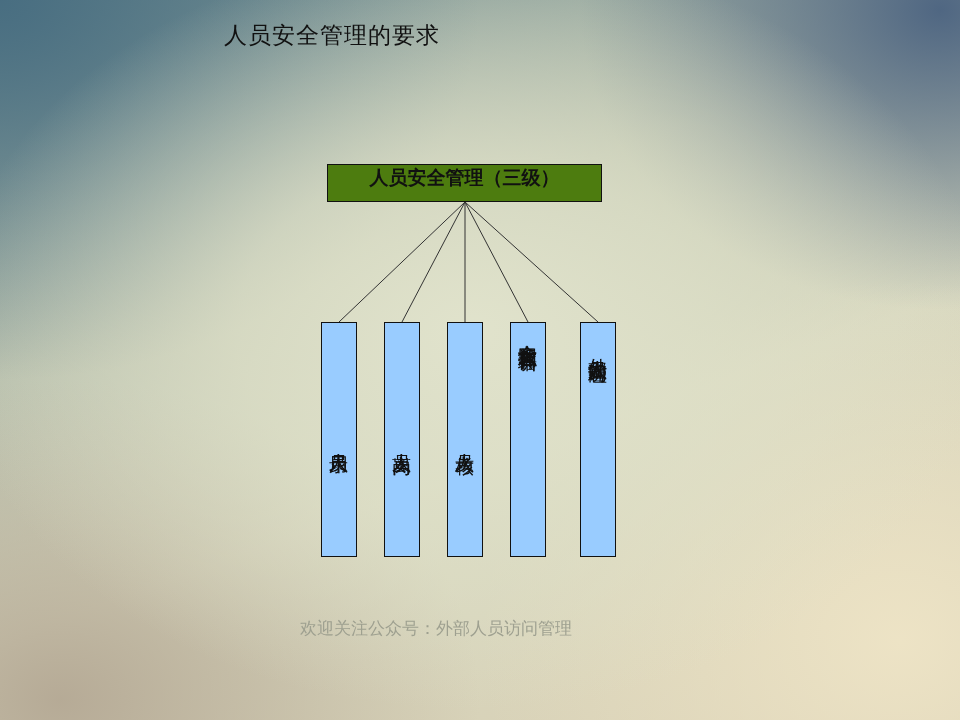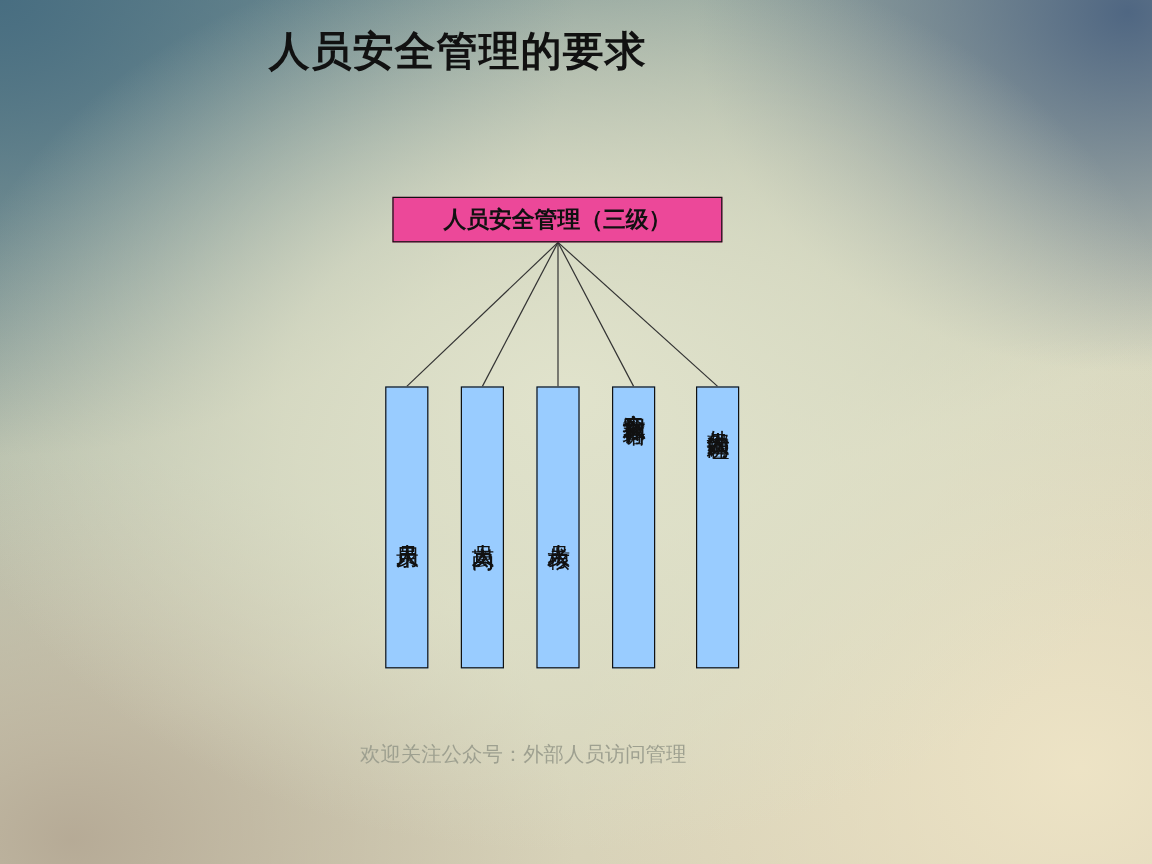--- a/index.html
+++ b/index.html
@@ -9,28 +9,28 @@
     background:
       radial-gradient(ellipse 520px 380px at 470px 330px, rgba(226,228,205,0.95) 0%, rgba(222,224,200,0.75) 45%, rgba(222,224,200,0) 100%),
       radial-gradient(ellipse 420px 360px at 900px 640px, rgba(238,228,198,0.95) 0%, rgba(238,228,198,0) 100%),
       radial-gradient(ellipse 420px 320px at 60px 700px, rgba(180,168,148,0.95) 0%, rgba(180,168,148,0) 100%),
       radial-gradient(ellipse 360px 300px at 940px 10px, rgba(74,98,128,0.95) 0%, rgba(74,98,128,0) 100%),
       radial-gradient(ellipse 480px 380px at 0px 0px, rgba(70,108,128,0.95) 0%, rgba(70,108,128,0) 100%),
       linear-gradient(160deg, #6f8c90 0%, #b7bfad 35%, #d8d8c0 60%, #d8cfb4 100%);
   }
   .slide-title {
     position: absolute; left: 224px; top: 20px;
-    font-size: 34px; font-weight: bold; color: #111; letter-spacing: 1px;
+    font-size: 23px; font-weight: normal; color: #111; letter-spacing: 1px;
     font-family: "DejaVu Sans", sans-serif;
   }
   .connectors { position: absolute; left: 0; top: 0; width: 960px; height: 720px; }
   .root-box {
     position: absolute; left: 327px; top: 164px; width: 273px; height: 36px;
-    background: #ec4899; border: 1px solid #111;
-    display: flex; align-items: center; justify-content: center;
+    background: #4d7c0f; border: 1px solid #111;
+    display: flex; justify-content: center;
     font-size: 19px; font-weight: bold; color: #111;
     font-family: "DejaVu Sans", sans-serif;
   }
   .child-box {
     position: absolute; top: 322px; width: 34px; height: 233px;
     background: #99ccff; border: 1px solid #111;
     display: flex; align-items: center; justify-content: center;
   }
   .child-label {
     writing-mode: vertical-rl;

